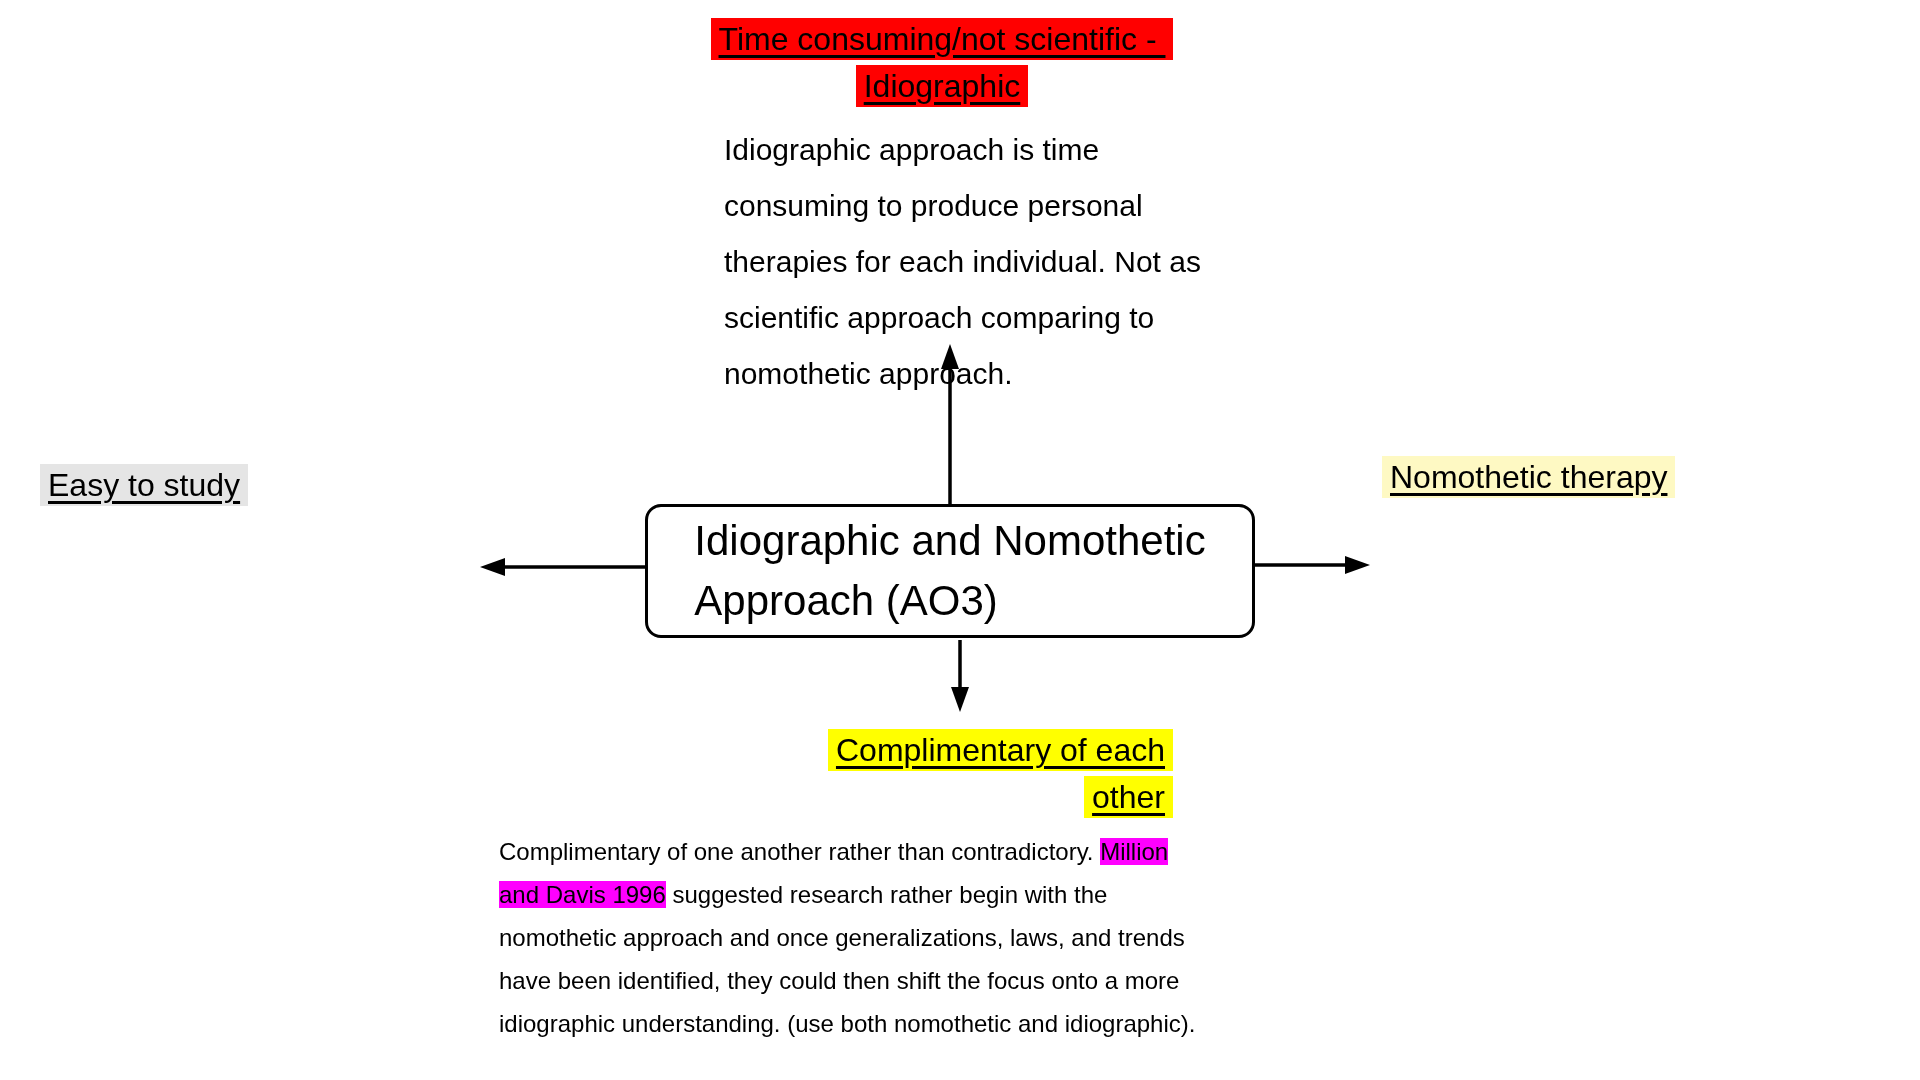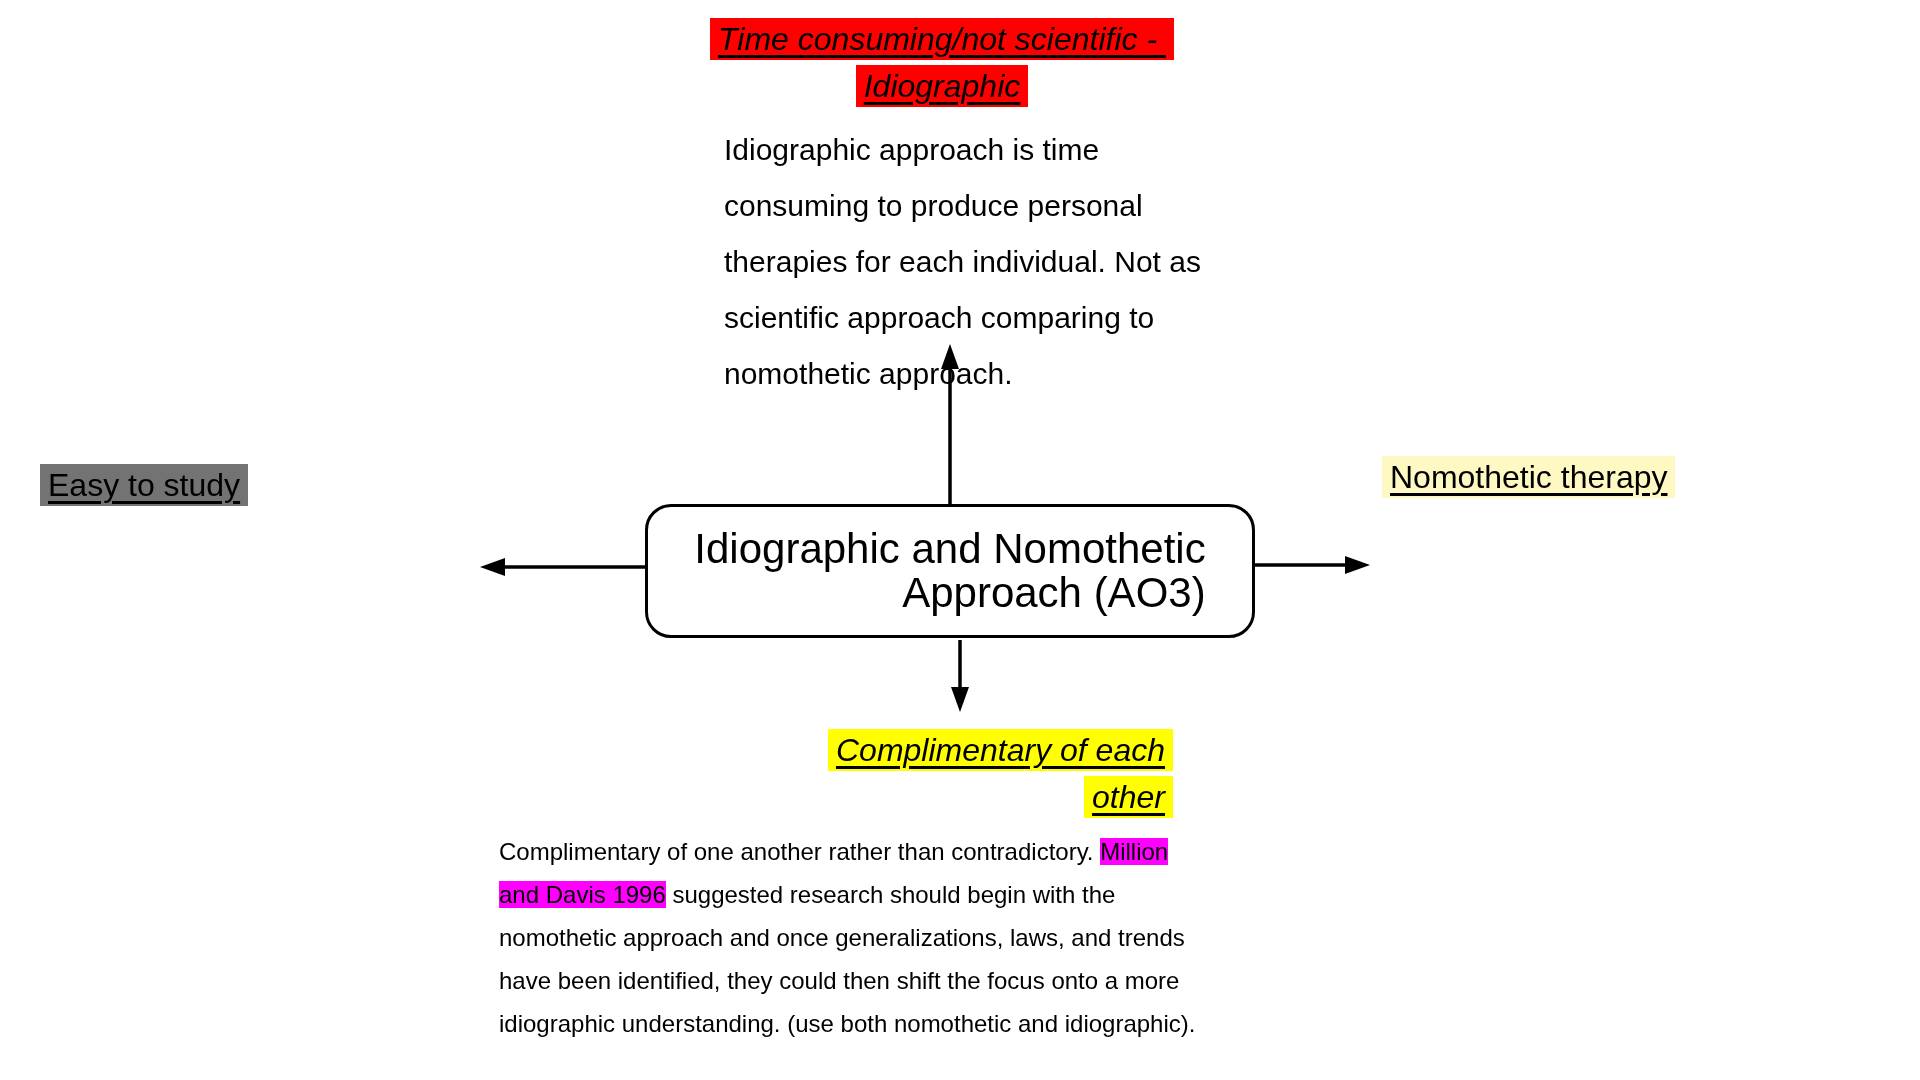--- a/index.html
+++ b/index.html
@@ -12,43 +12,43 @@
     color: #000000;
     overflow: hidden;
   }
   .abs { position: absolute; }
   .body-text {
     font-size: 30px;
     line-height: 56px;
     white-space: pre-line;
   }
   .heading-wrap { font-size: 32px; line-height: 47px; }
-  .center-text { text-align: center; font-style: italic; }
+  .center-text { text-align: center; }
   .hl {
     padding: 3px 8px;
     text-decoration: underline;
     text-decoration-thickness: 2.5px;
     text-decoration-color: #000000;
     text-underline-offset: 5px;
     -webkit-box-decoration-break: clone;
     box-decoration-break: clone;
     white-space: pre-line;
   }
   .center-node {
     left: 645px; top: 504px;
     width: 610px; height: 134px;
     border: 3.5px solid #000000;
-    border-radius: 26px;
+    border-radius: 16px;
     background: #ffffff;
     display: flex;
     align-items: center;
     justify-content: center;
-    text-align: right;
+    text-align: left;
     font-size: 42px;
-    line-height: 44px;
+    line-height: 60px;
     white-space: pre-line;
     box-sizing: border-box;
   }
   .seg-body { font-size: 24px; line-height: 43px; white-space: pre-line; }
   svg.connector { display: block; }
 </style>
 </head>
 <body>
 
 <div class="canvas">
@@ -57,33 +57,33 @@
     <span class="hl" style="background-color: rgb(255, 0, 0);">Time consuming/not scientific -&nbsp;
 Idiographic</span>
   </div>
   <div class="abs body-text" style="left:724px; top:122px; width:580px;">Idiographic approach is time
 consuming to produce personal
 therapies for each individual. Not as
 scientific approach comparing to
 nomothetic approach.</div>
 
   <div class="abs heading-wrap" style="left:40px; top:462px;">
-    <span class="hl" style="background-color: #737373;">Easy to study</span>
+    <span class="hl" style="background-color: #e5e5e5;">Easy to study</span>
   </div>
 
   <div class="abs heading-wrap" style="left:1382px; top:454px;">
     <span class="hl" style="background-color: #fef9c3;">Nomothetic therapy</span>
   </div>
 
   <div class="abs heading-wrap center-text" style="left:773px; top:727px; width:400px;text-align:right;">
     <span class="hl" style="background-color: rgb(255, 255, 0);">Complimentary of each
 other</span>
   </div>
   <div class="abs seg-body" style="left:499px; top:830px; width:1020px;"><span>Complimentary of one another rather than contradictory. </span><span style="background-color: rgb(255, 0, 255);">Million
-and Davis 1996</span><span> suggested research should begin with the
+and Davis 1996</span><span> suggested research rather begin with the
 nomothetic approach and once generalizations, laws, and trends
 have been identified, they could then shift the focus onto a more
 idiographic understanding. (use both nomothetic and idiographic).</span></div>
 
   <svg class="connector abs" style="left:936px; top:342px;" width="28" height="164" viewBox="0 0 28 164">
     <line x1="14" y1="163" x2="14" y2="18" stroke="#000000" stroke-width="3.5"></line>
     <polygon points="14,2 5,27 23,27" fill="#000000"></polygon>
   </svg>
 
   <svg class="connector abs" style="left:946px; top:640px;" width="28" height="74" viewBox="0 0 28 74">

